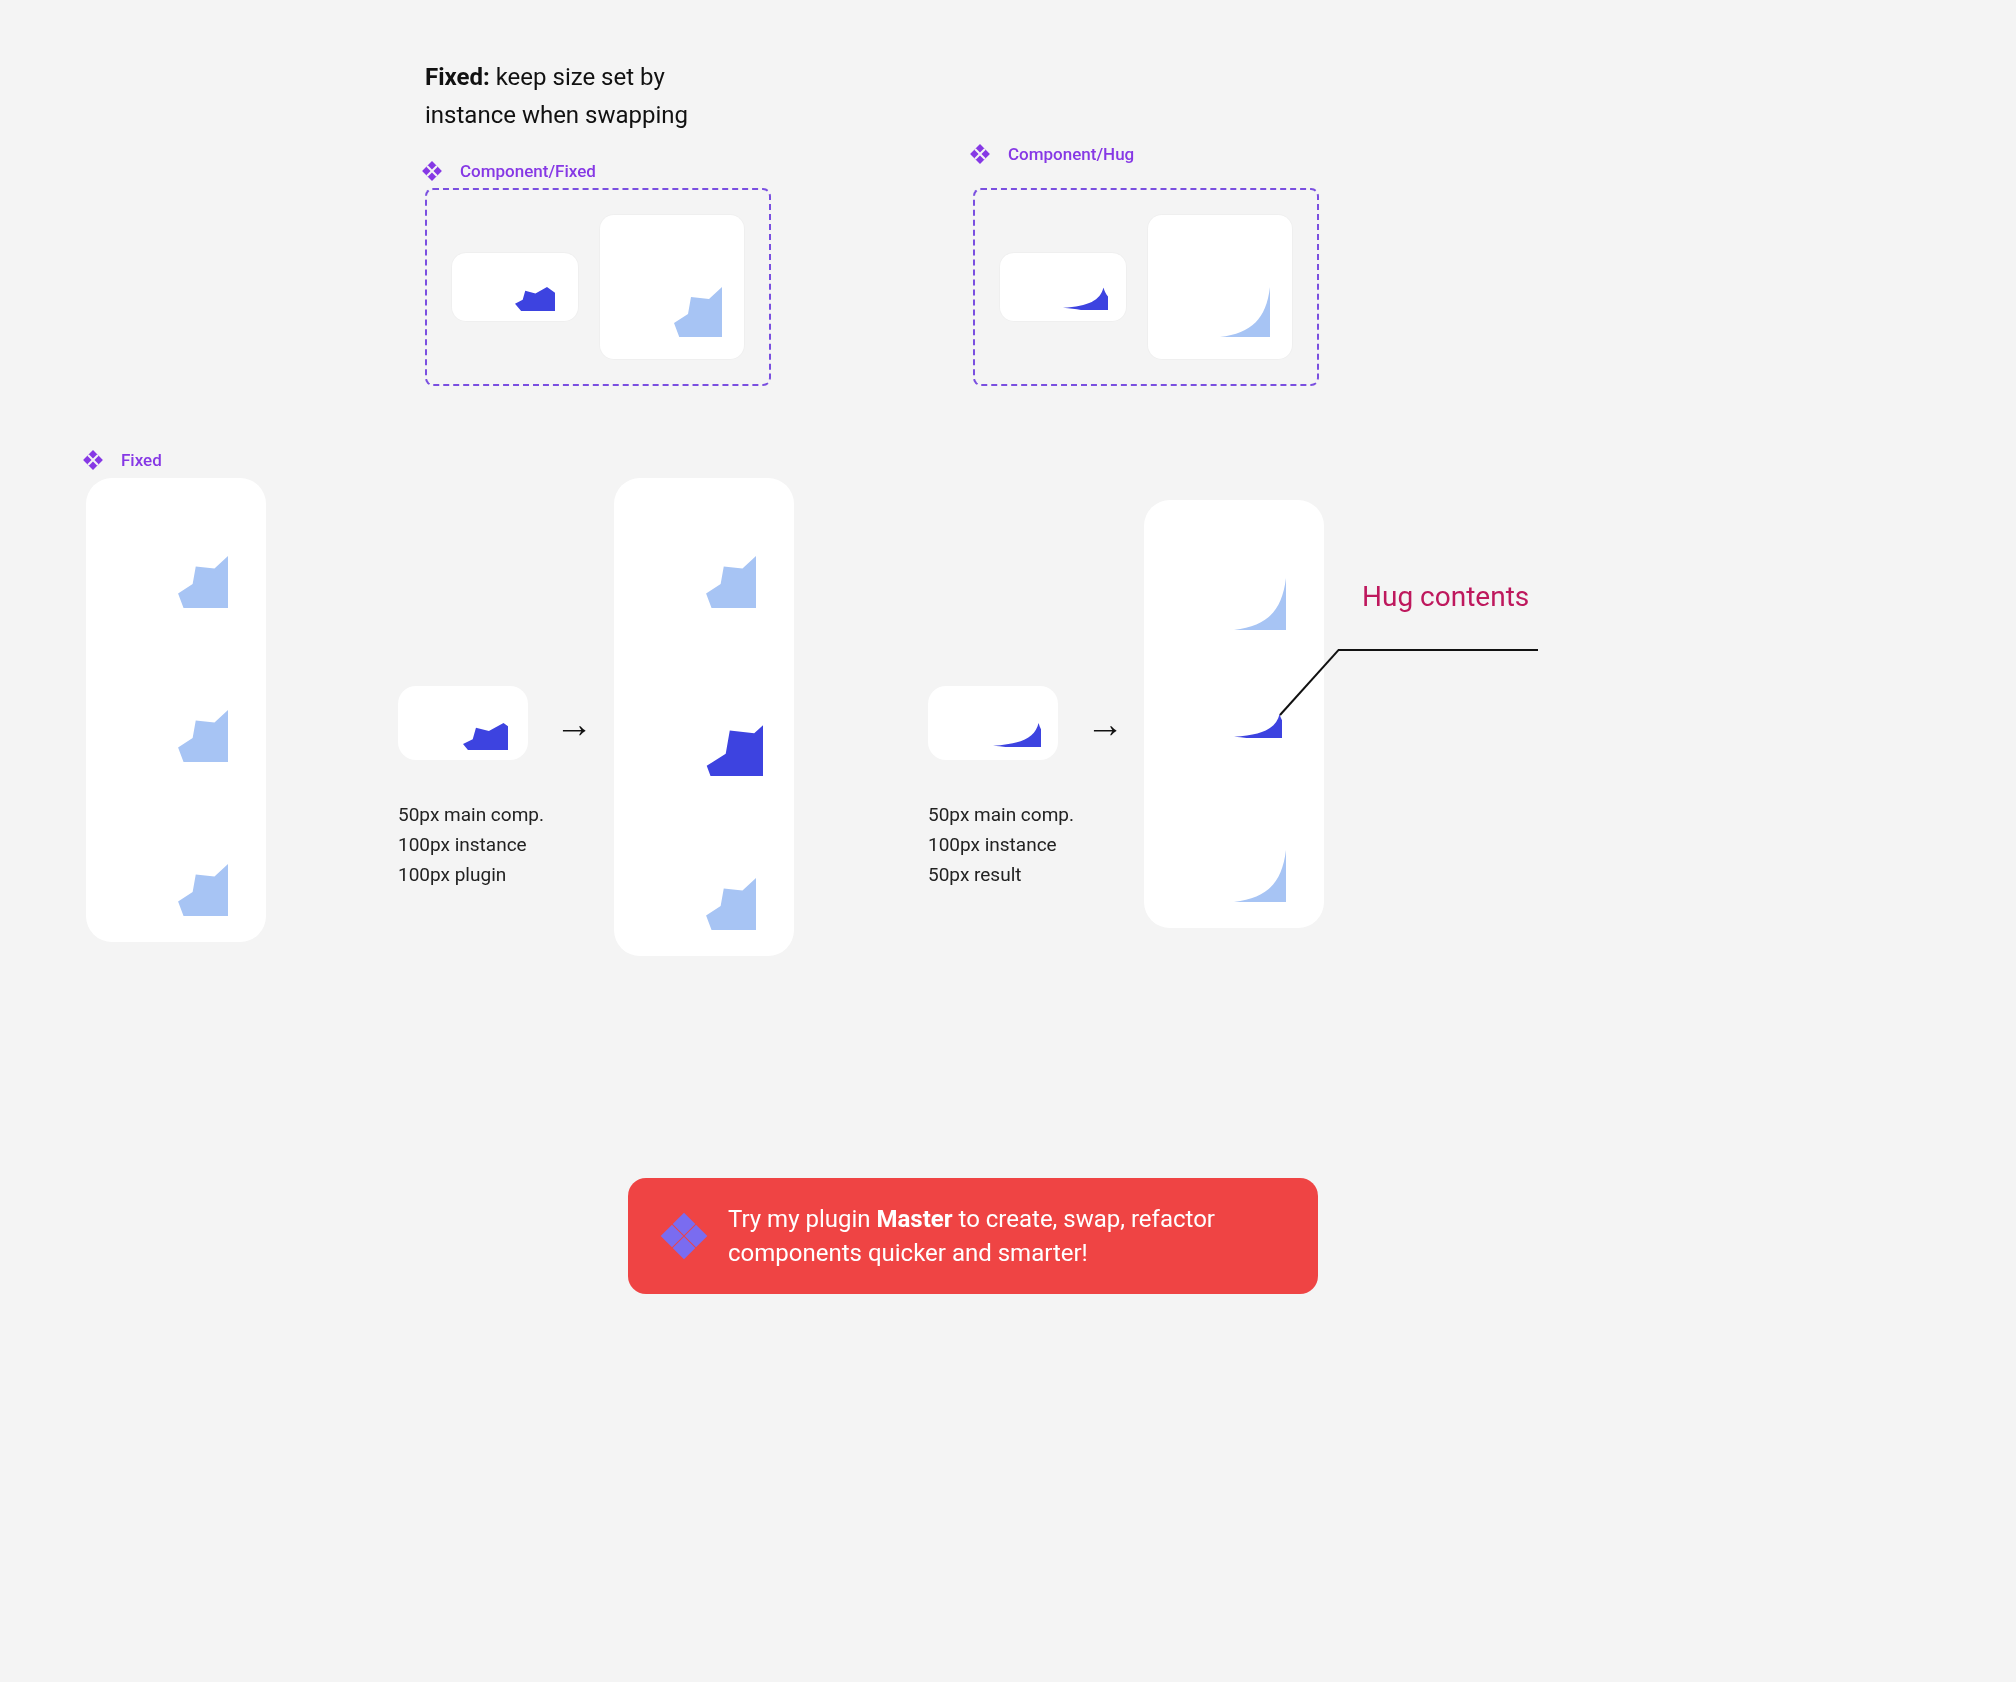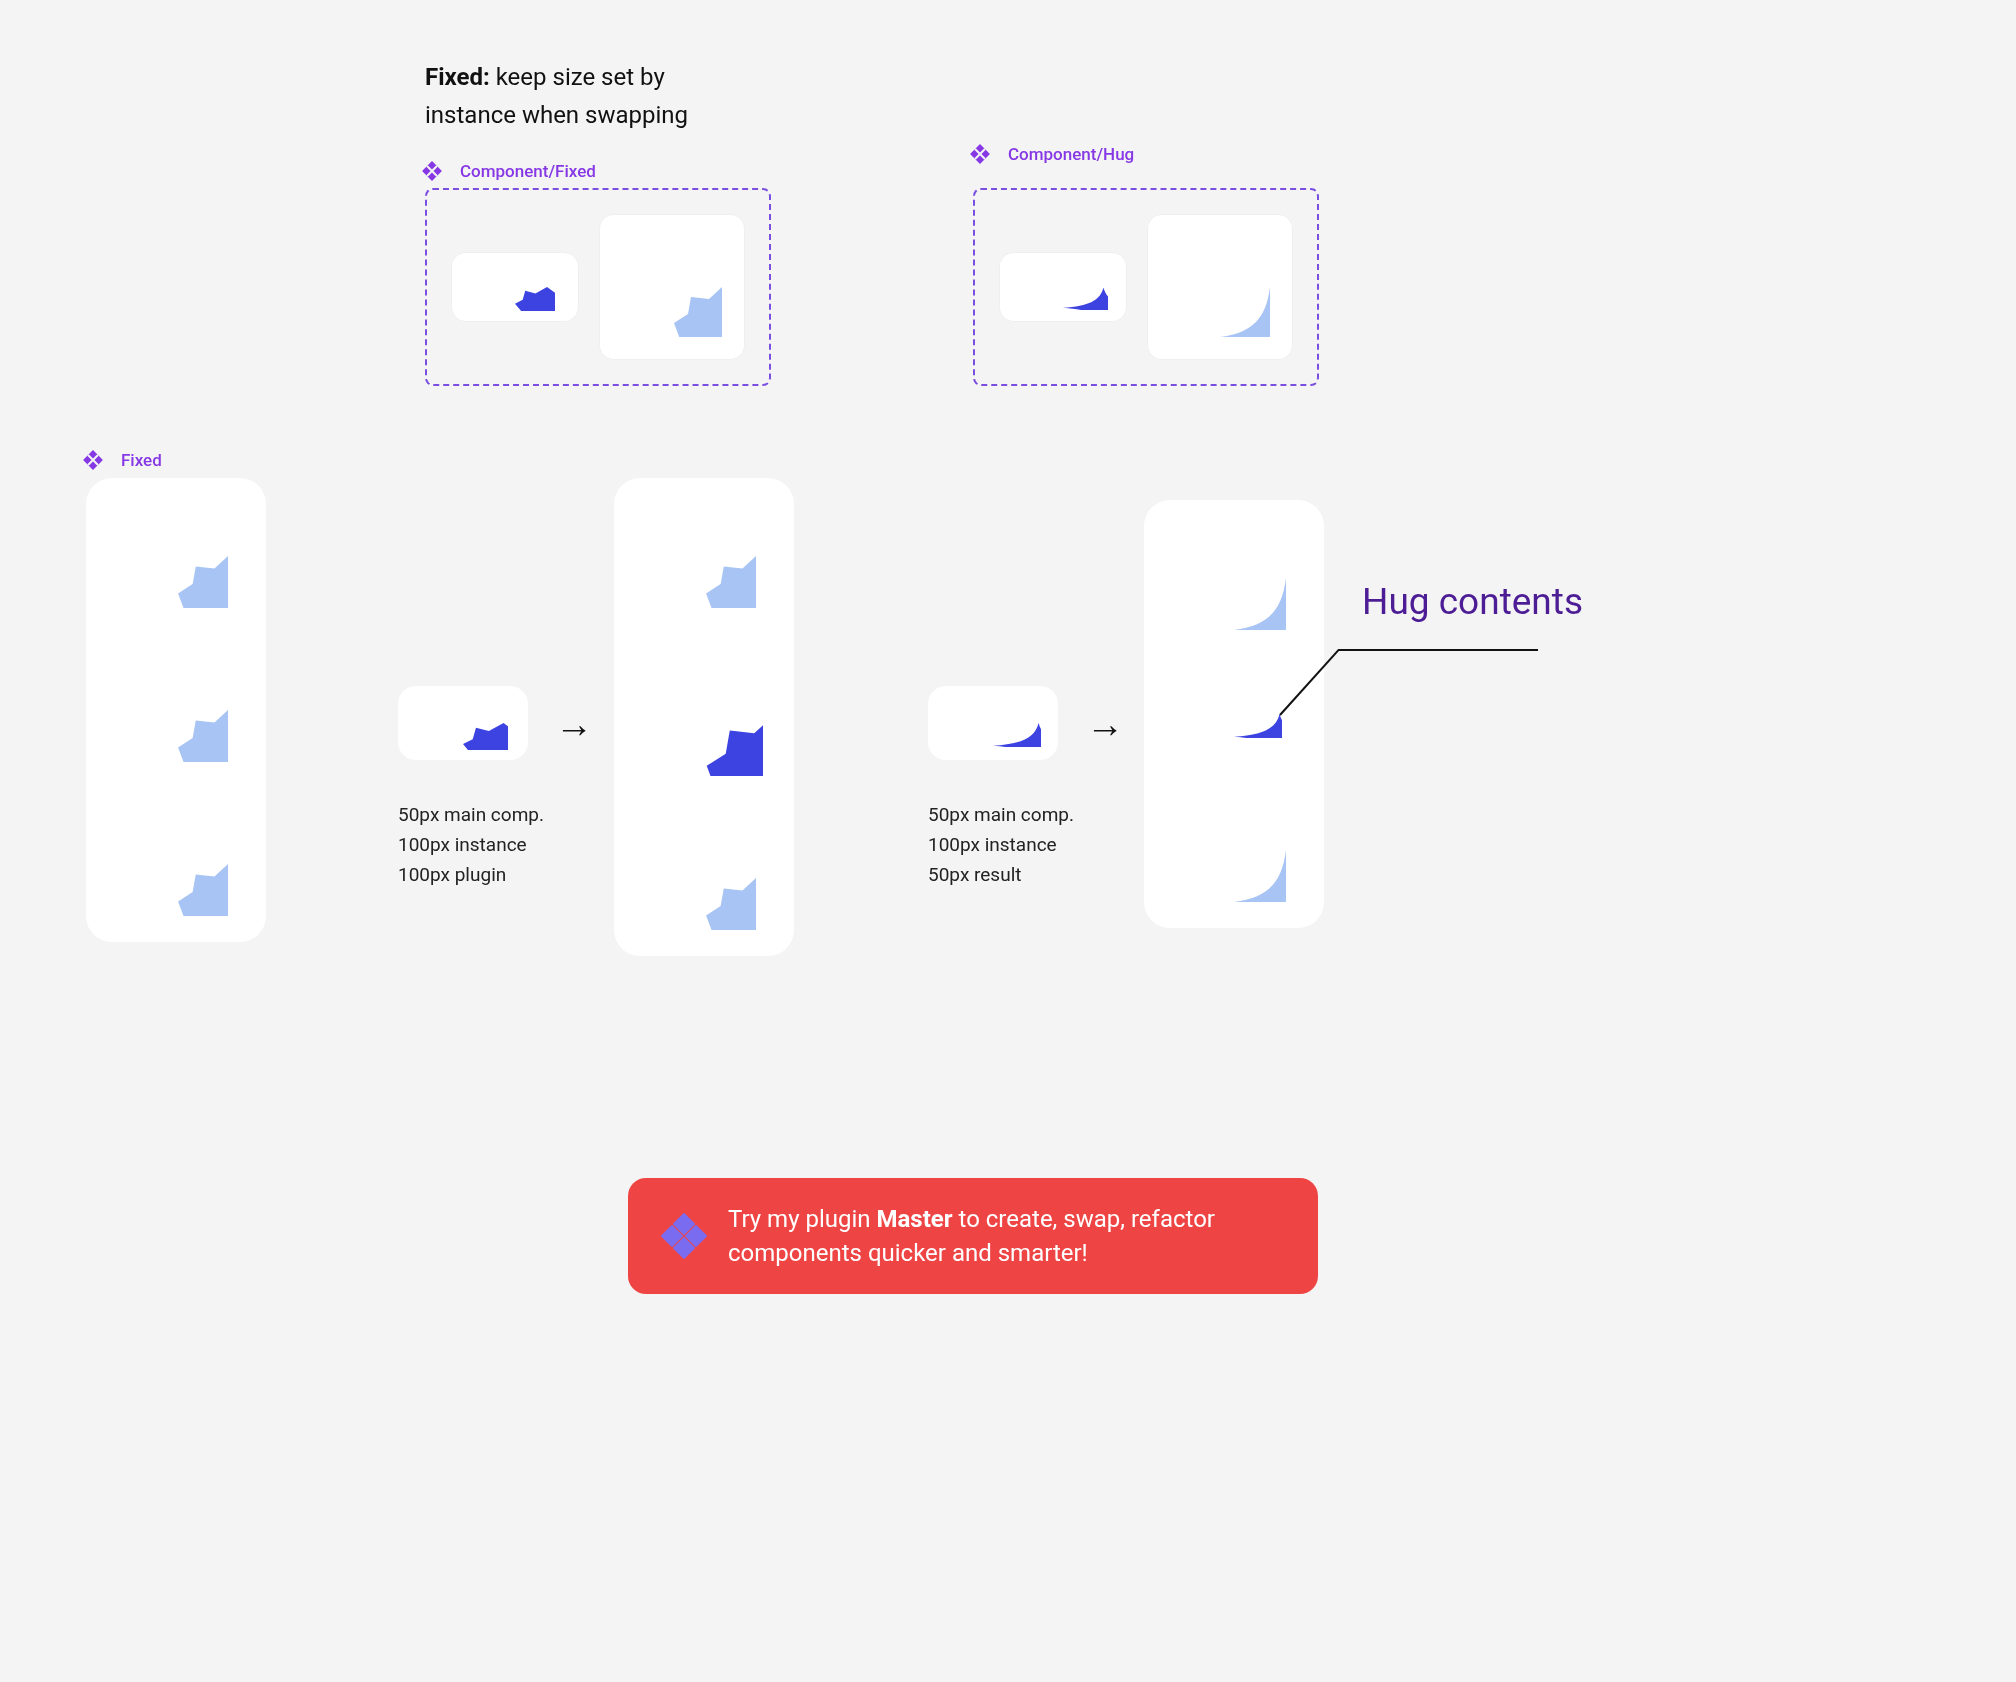--- a/index.html
+++ b/index.html
@@ -111,22 +111,22 @@
 .caption {
   position: absolute;
   font-size: 19px;
   line-height: 30px;
   color: #222;
   font-weight: 400;
 }
 
 .annot {
   position: absolute;
-  font-size: 37px;
-  color: #4c1d95;
+  font-size: 28px;
+  color: #be185d;
 }
 .annot-line {
   position: absolute;
   border-top: 2px solid #111;
   transform-origin: left center;
 }
 
 .promo {
   position: absolute;
   background: #ef4444;

